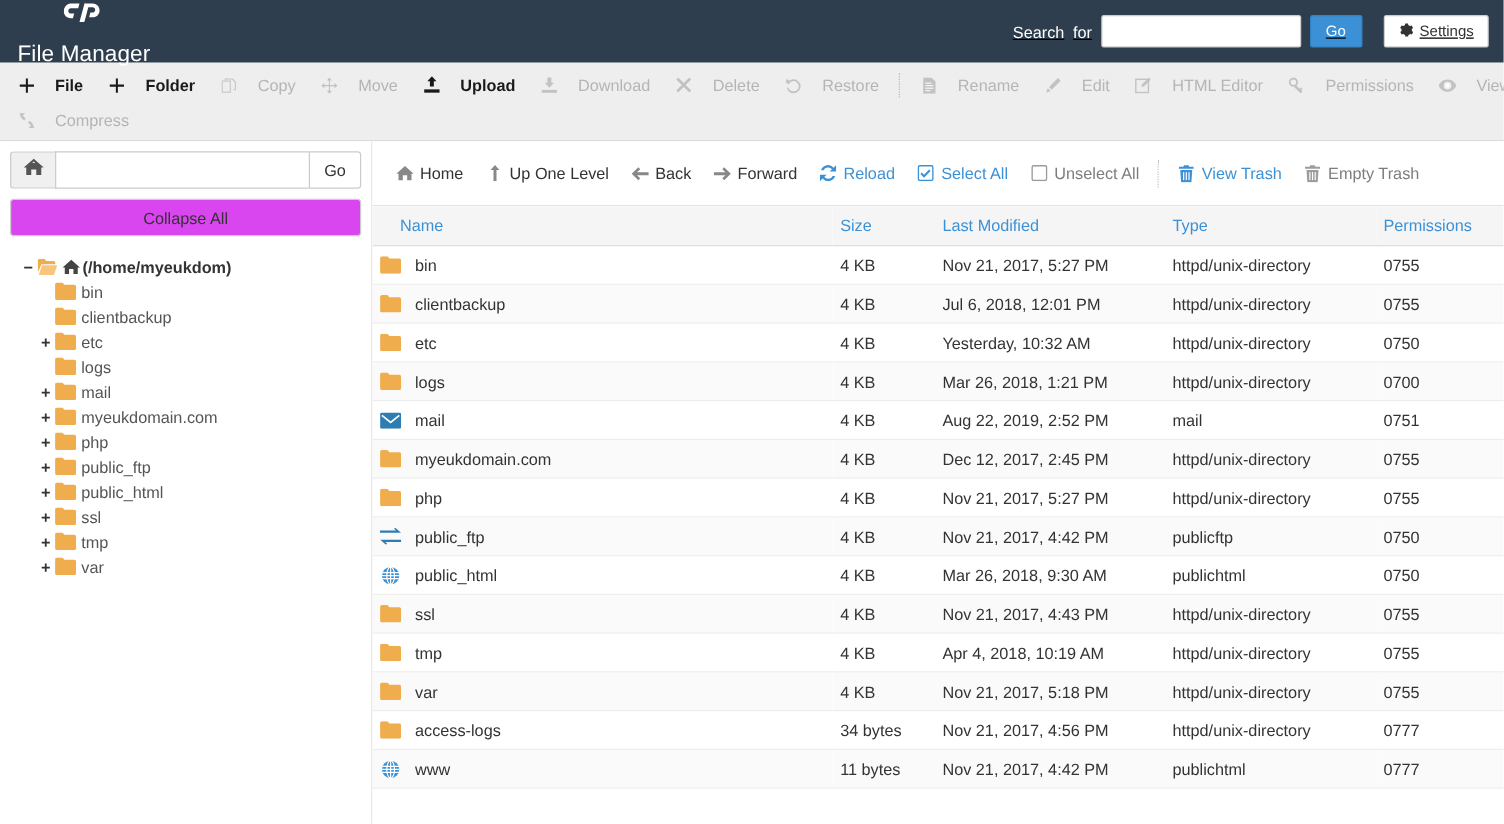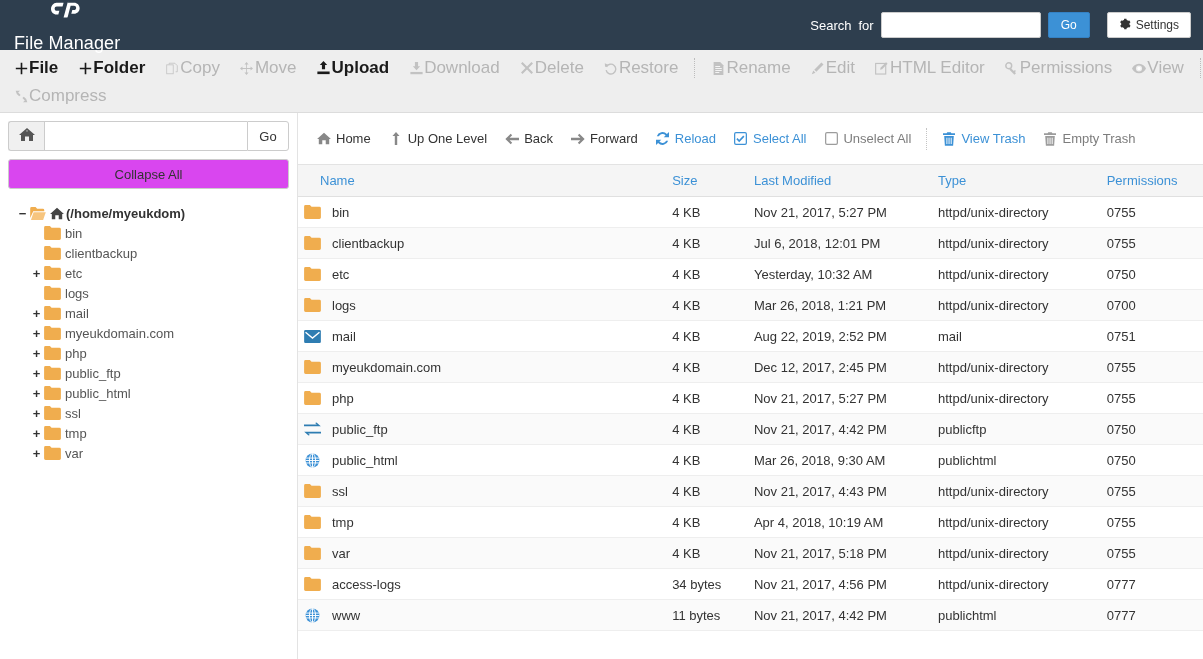--- a/index.html
+++ b/index.html
@@ -36,20 +36,21 @@
     color: #ffffff;
     font-size: 18px;
     font-weight: normal;
     letter-spacing: 0.1px;
   }
   #header-search {
     margin-left: auto;
     display: flex;
     align-items: center;
     gap: 7px;
+    text-decoration: underline;
   }
   .hs-label {
     color: #ffffff;
     font-size: 13px;
   }
   #search-scope {
     position: relative;
     width: 128px; height: 26px;
     background: #fff;
     border: 1px solid #ccc;
@@ -117,23 +118,23 @@
   }
   #toolbar-row1, #toolbar-row2 {
     display: flex;
     align-items: center;
     height: 24px;
   }
   #toolbar-row2 { margin-top: 4px; }
   .tb-btn {
     display: flex;
     align-items: center;
-    gap: 1px;
+    gap: 16px;
     padding: 2px 10px;
-    font-size: 17px;
+    font-size: 13px;
     white-space: nowrap;
     cursor: pointer;
     background: none;
     border: none;
     font-family: "Liberation Sans", sans-serif;
   }
   .tb-btn.enabled { color: #1a1a1a; font-weight: bold; }
   .tb-btn.enabled .tb-ico { color: #1a1a1a; }
   .tb-btn.disabled { color: #b5b5b5; cursor: default; }
   .tb-btn.disabled .tb-ico { color: #c2c2c2; }

